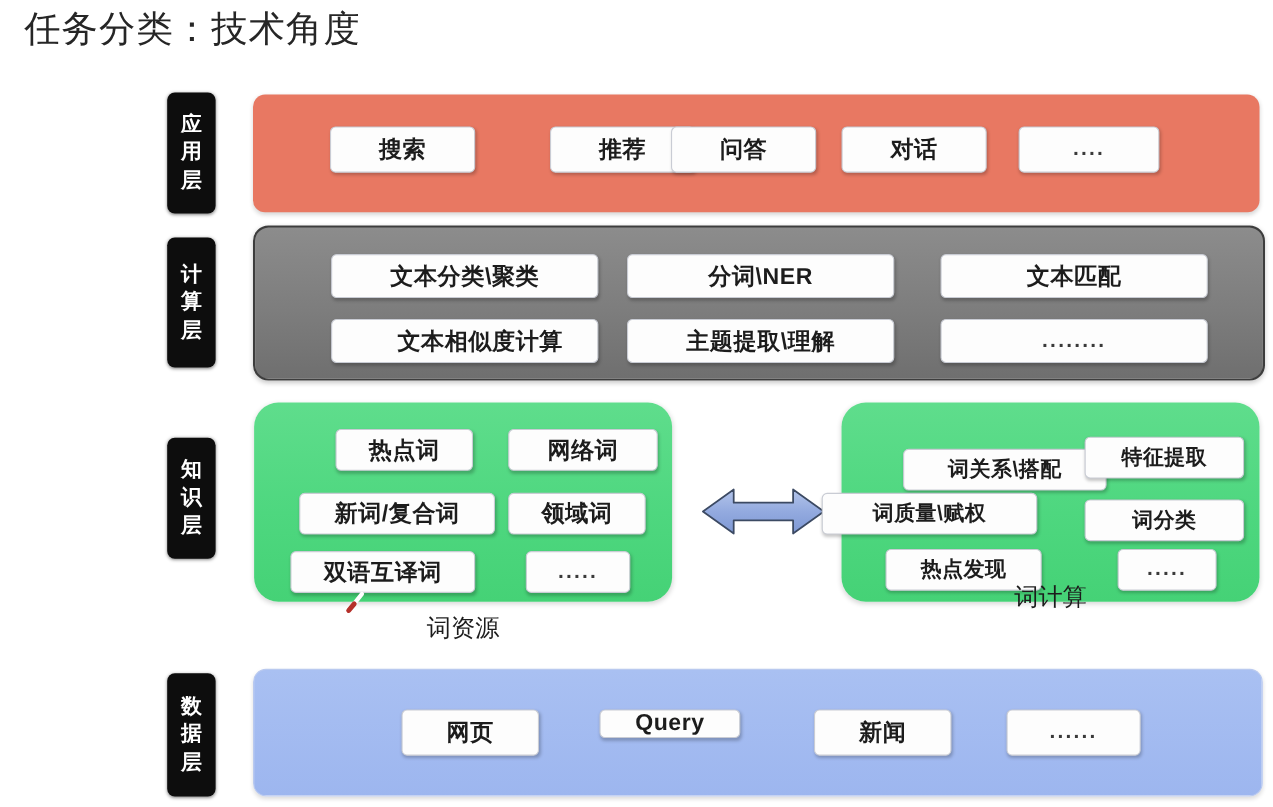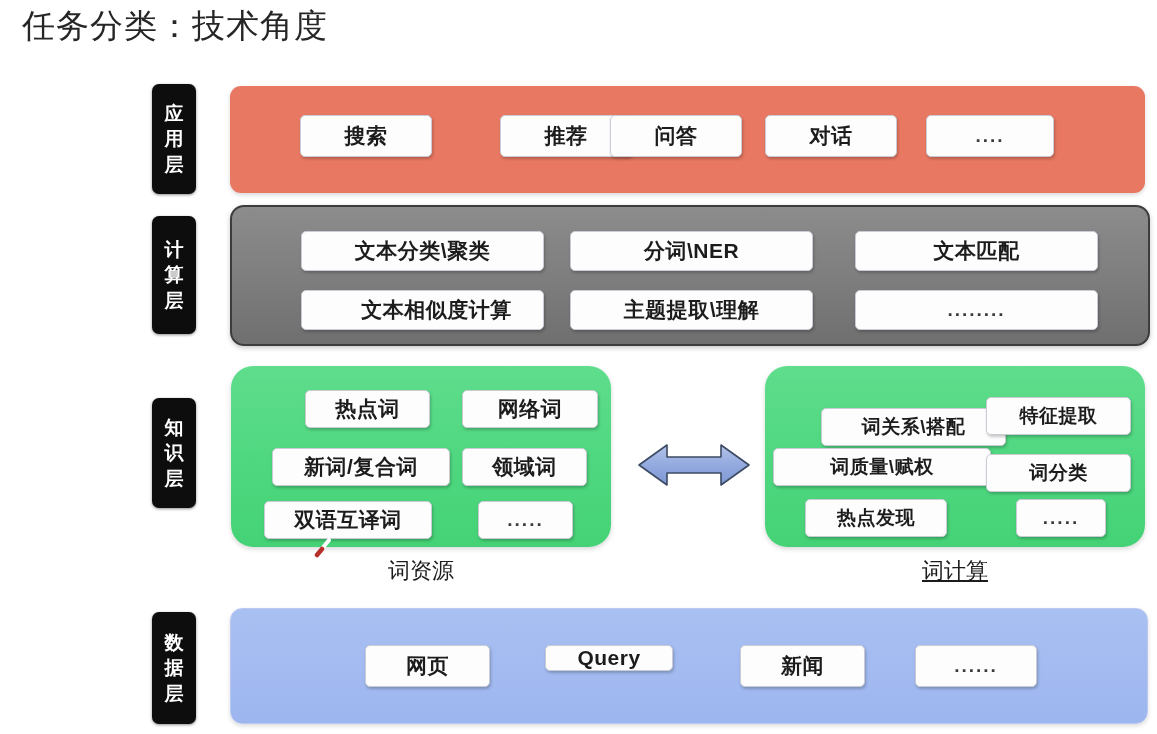--- a/index.html
+++ b/index.html
@@ -193,27 +193,27 @@
     </defs>
     <polygon points="2,24 30,4 30,16 84,16 84,4 112,24 84,44 84,32 30,32 30,44" fill="url(#arrGrad)" stroke="#3c4a63" stroke-width="1.6" stroke-linejoin="round"></polygon>
   </svg>
 </div>
 
 <div class="panel-green" style="left:765px; top:366px; width:380px; height:181px;"></div>
 
 <div class="chip small" style="left:779px; top:408px; width:185px; height:38px;margin-left:42px;">词关系\搭配</div>
 <div class="chip small" style="left:986px; top:397px; width:145px; height:38px;">特征提取</div>
 
-<div class="chip small" style="left:773px; top:448px; width:218px; height:38px;">词质量\赋权</div>
+<div class="chip small" style="left:747px; top:448px; width:196px; height:38px;">词质量\赋权</div>
 <div class="chip small" style="left:986px; top:454px; width:145px; height:38px;">词分类</div>
 
 <div class="chip small" style="left:805px; top:499px; width:142px; height:38px;">热点发现</div>
 <div class="chip dots" style="left:1016px; top:499px; width:90px; height:38px;">.....</div>
 
-<div class="panel-caption" style="left:765px; top:556px; width:380px;text-decoration:underline;">词计算</div>
+<div class="panel-caption" style="left:765px; top:528px; width:380px;">词计算</div>
 
 <div class="layer-tag" style="left:152px; top:612px; width:44px; height:112px;">
   <span>数</span>
   <span>据</span>
   <span>层</span>
 </div>
 
 <div class="band band-data" style="left:230px; top:608px; width:918px; height:116px;"></div>
 
 <div class="chip" style="left:365px; top:645px; width:125px; height:42px;">网页</div>

